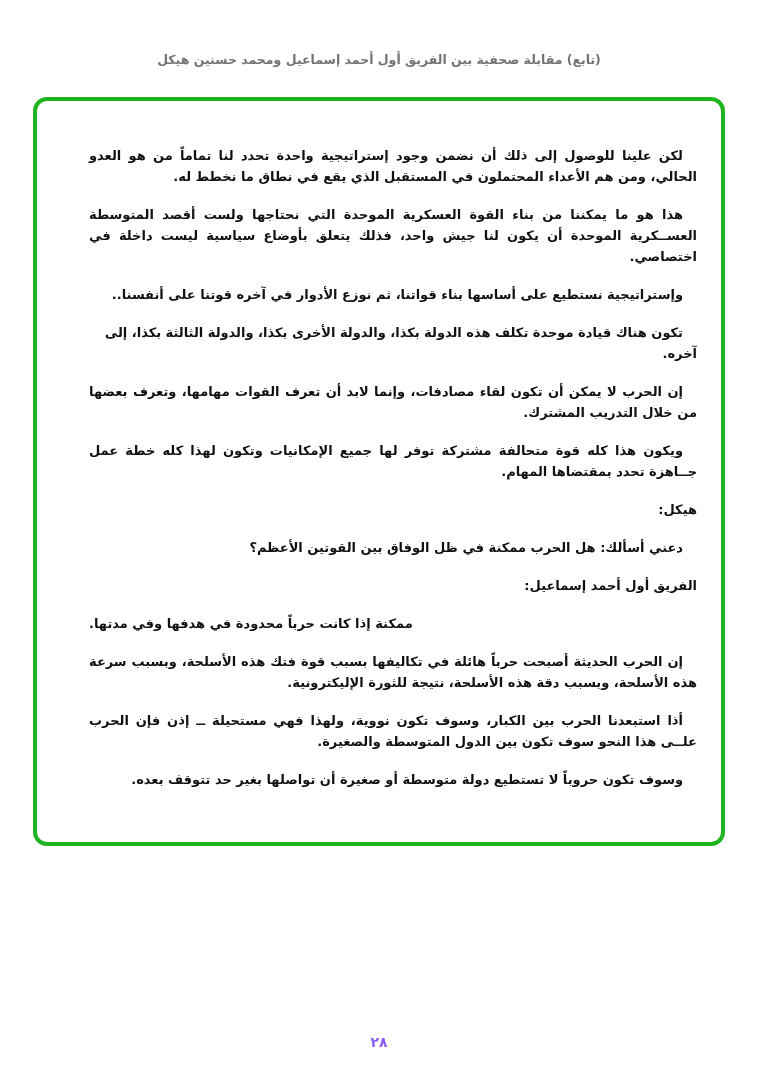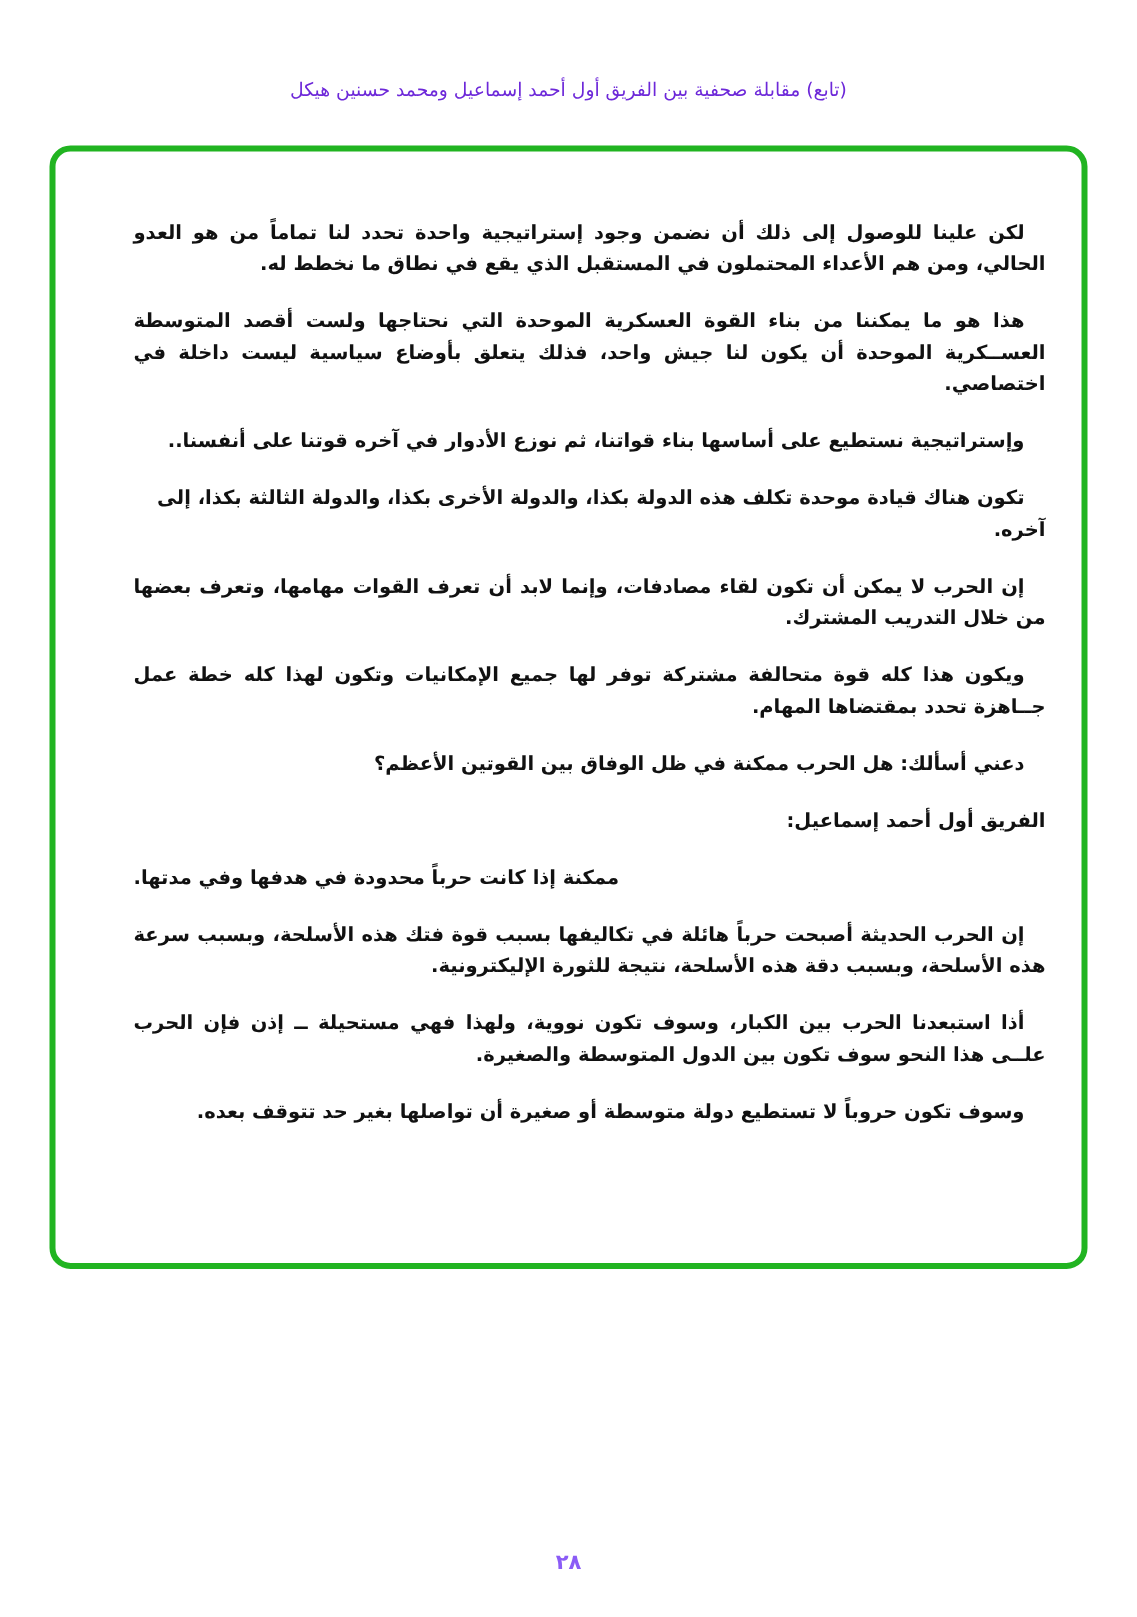--- a/index.html
+++ b/index.html
@@ -21,22 +21,22 @@
   }
 
   .page-header {
     position: absolute;
     top: 52px;
     left: 0;
     width: 100%;
     text-align: center;
     direction: rtl;
     font-size: 12.5px;
-    font-weight: normal;
-    color: #6d28d9;
+    font-weight: bold;
+    color: #737373;
   }
 
   .content-frame {
     position: absolute;
     top: 97px;
     left: 33px;
     width: 692px;
     height: 749px;
     border: 4px solid #21b421;
     border-radius: 14px;
@@ -96,20 +96,21 @@
 
   <div class="content-frame">
     <div class="text-block">
 
       <p class="para">لكن علينا للوصول إلى ذلك أن نضمن وجود إستراتيجية واحدة تحدد لنا تماماً من هو العدو الحالي، ومن هم الأعداء المحتملون في المستقبل الذي يقع في نطاق ما نخطط له.</p>
       <p class="para">هذا هو ما يمكننا من بناء القوة العسكرية الموحدة التي نحتاجها ولست أقصد المتوسطة العســكرية الموحدة أن يكون لنا جيش واحد، فذلك يتعلق بأوضاع سياسية ليست داخلة في اختصاصي.</p>
       <p class="para single">وإستراتيجية نستطيع على أساسها بناء قواتنا، ثم نوزع الأدوار في آخره قوتنا على أنفسنا..</p>
       <p class="para single">تكون هناك قيادة موحدة تكلف هذه الدولة بكذا، والدولة الأخرى بكذا، والدولة الثالثة بكذا، إلى آخره.</p>
       <p class="para">إن الحرب لا يمكن أن تكون لقاء مصادفات، وإنما لابد أن تعرف القوات مهامها، وتعرف بعضها من خلال التدريب المشترك.</p>
       <p class="para">ويكون هذا كله قوة متحالفة مشتركة توفر لها جميع الإمكانيات وتكون لهذا كله خطة عمل جــاهزة تحدد بمقتضاها المهام.</p>
+      <p class="para speaker">هيكل:</p>
       <p class="para single">دعني أسألك: هل الحرب ممكنة في ظل الوفاق بين القوتين الأعظم؟</p>
       <p class="para speaker">الفريق أول أحمد إسماعيل:</p>
       <p class="para answer-lead">ممكنة إذا كانت حرباً محدودة في هدفها وفي مدتها.</p>
       <p class="para">إن الحرب الحديثة أصبحت حرباً هائلة في تكاليفها بسبب قوة فتك هذه الأسلحة، وبسبب سرعة هذه الأسلحة، وبسبب دقة هذه الأسلحة، نتيجة للثورة الإليكترونية.</p>
       <p class="para">أذا استبعدنا الحرب بين الكبار، وسوف تكون نووية، ولهذا فهي مستحيلة ــ إذن فإن الحرب علــى هذا النحو سوف تكون بين الدول المتوسطة والصغيرة.</p>
       <p class="para single">وسوف تكون حروباً لا تستطيع دولة متوسطة أو صغيرة أن تواصلها بغير حد تتوقف بعده.</p>
 
     </div>
   </div>
 

